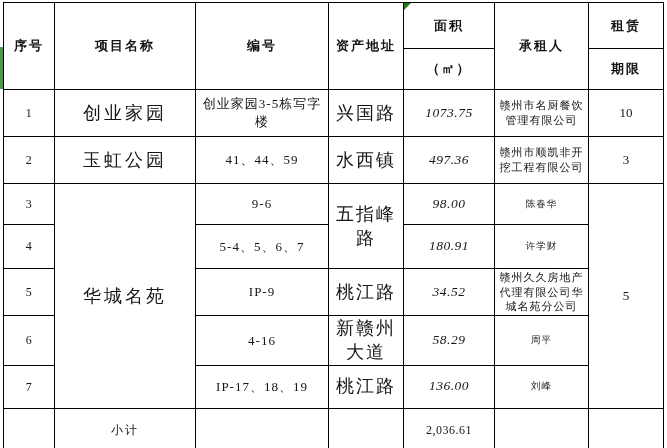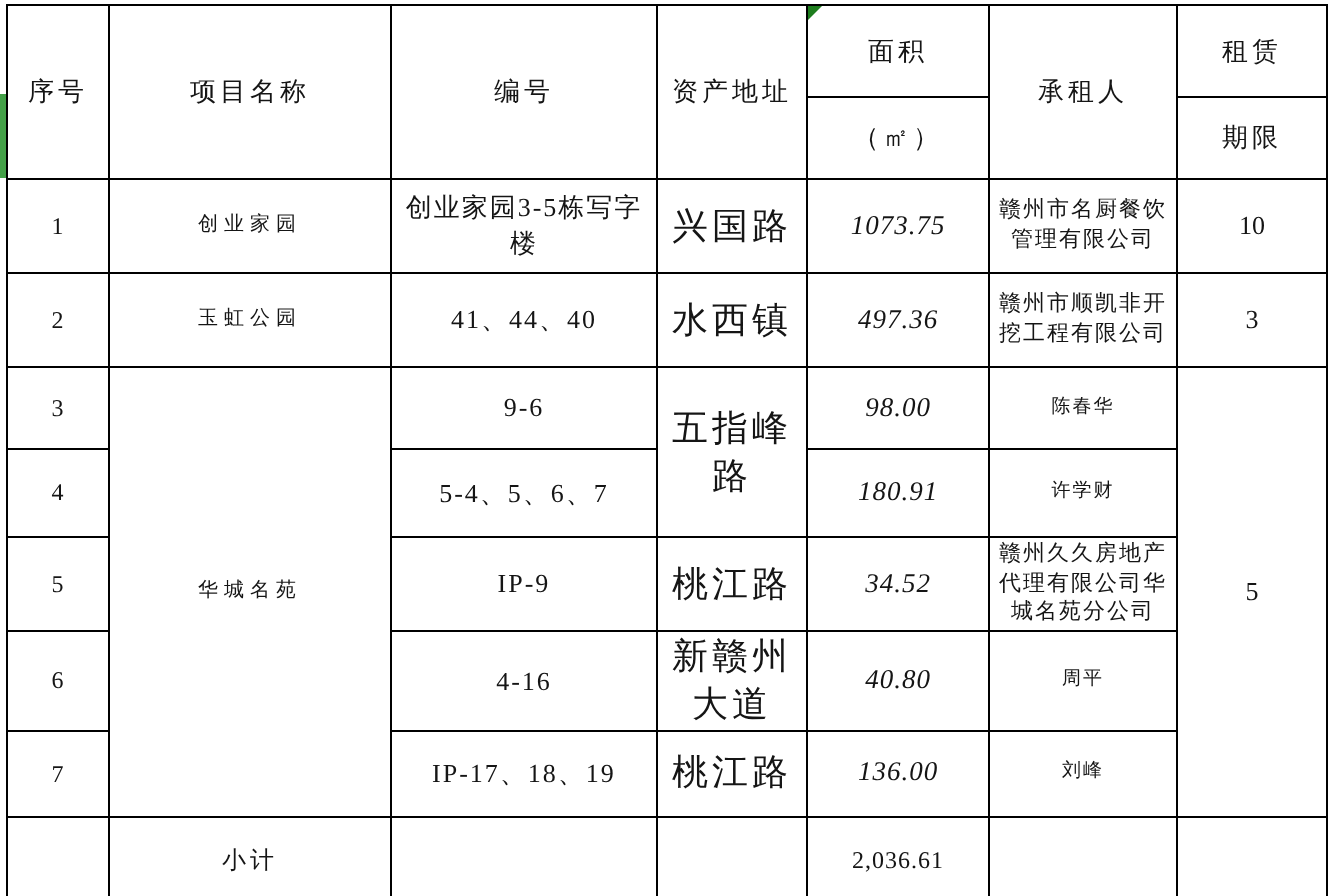--- a/index.html
+++ b/index.html
@@ -30,23 +30,23 @@
   
   .rh-h1 { height: 46px; }
   .rh-h2 { height: 41px; }
   .rh-47 { height: 47px; }
   .rh-41 { height: 41px; }
   .rh-44 { height: 44px; }
   .rh-42 { height: 42px; }
   .rh-43 { height: 43px; }
   .rh-cut { height: 12px; }
 
-  .grid th { font-weight: normal; font-size: 13px; letter-spacing: 2px; }
+  .grid th { font-weight: bold; font-size: 13px; letter-spacing: 2px; }
   .td-no   { font-size: 12px; letter-spacing: 0.5px; }
-  .td-project { font-size: 10px; letter-spacing: 3px; }
+  .td-project { font-size: 18px; letter-spacing: 3px; }
   .td-code { font-size: 13px; letter-spacing: 1px; padding: 0 6px; }
   .td-addr { font-size: 18px; letter-spacing: 2px; padding: 0 5px; }
   .td-area { font-size: 13.5px; letter-spacing: 0.5px; font-style: italic; }
   .td-term { font-size: 13px; }
   .td-lessee-co { font-size: 11px; letter-spacing: 1px; padding: 0 6px; }
   .td-lessee-p  { font-size: 9.5px;  letter-spacing: 1px; padding: 0 6px; }
   .td-subtotal-label { font-size: 12px; font-weight: bold; letter-spacing: 2px; }
   .td-subtotal-val   { font-size: 12px;  font-weight: bold; letter-spacing: 0.5px; }
 
   .area-hd-cell { position: relative; }
@@ -105,21 +105,21 @@
       <td class="td-code">创业家园3-5栋写字楼</td>
       <td class="td-addr">兴国路</td>
       <td class="td-area">1073.75</td>
       <td class="td-lessee-co">赣州市名厨餐饮管理有限公司</td>
       <td class="td-term">10</td>
     </tr>
 
     <tr class="rh-47">
       <td class="td-no">2</td>
       <td class="td-project">玉虹公园</td>
-      <td class="td-code">41、44、40</td>
+      <td class="td-code">41、44、59</td>
       <td class="td-addr">水西镇</td>
       <td class="td-area">497.36</td>
       <td class="td-lessee-co">赣州市顺凯非开挖工程有限公司</td>
       <td class="td-term">3</td>
     </tr>
 
     <tr class="rh-41">
       <td class="td-no">3</td>
       <td class="td-project" rowspan="5">华城名苑</td>
       <td class="td-code">9-6</td>
@@ -141,21 +141,21 @@
       <td class="td-code">IP-9</td>
       <td class="td-addr">桃江路</td>
       <td class="td-area">34.52</td>
       <td class="td-lessee-co">赣州久久房地产代理有限公司华城名苑分公司</td>
     </tr>
 
     <tr class="rh-42">
       <td class="td-no">6</td>
       <td class="td-code">4-16</td>
       <td class="td-addr">新赣州大道</td>
-      <td class="td-area">40.80</td>
+      <td class="td-area">58.29</td>
       <td class="td-lessee-p">周平</td>
     </tr>
 
     <tr class="rh-43">
       <td class="td-no">7</td>
       <td class="td-code">IP-17、18、19</td>
       <td class="td-addr">桃江路</td>
       <td class="td-area">136.00</td>
       <td class="td-lessee-p">刘峰</td>
     </tr>

